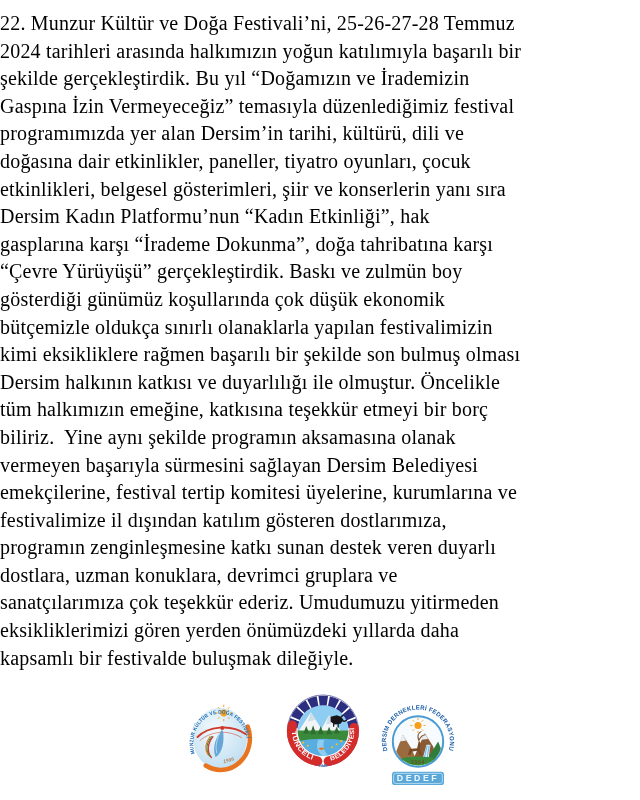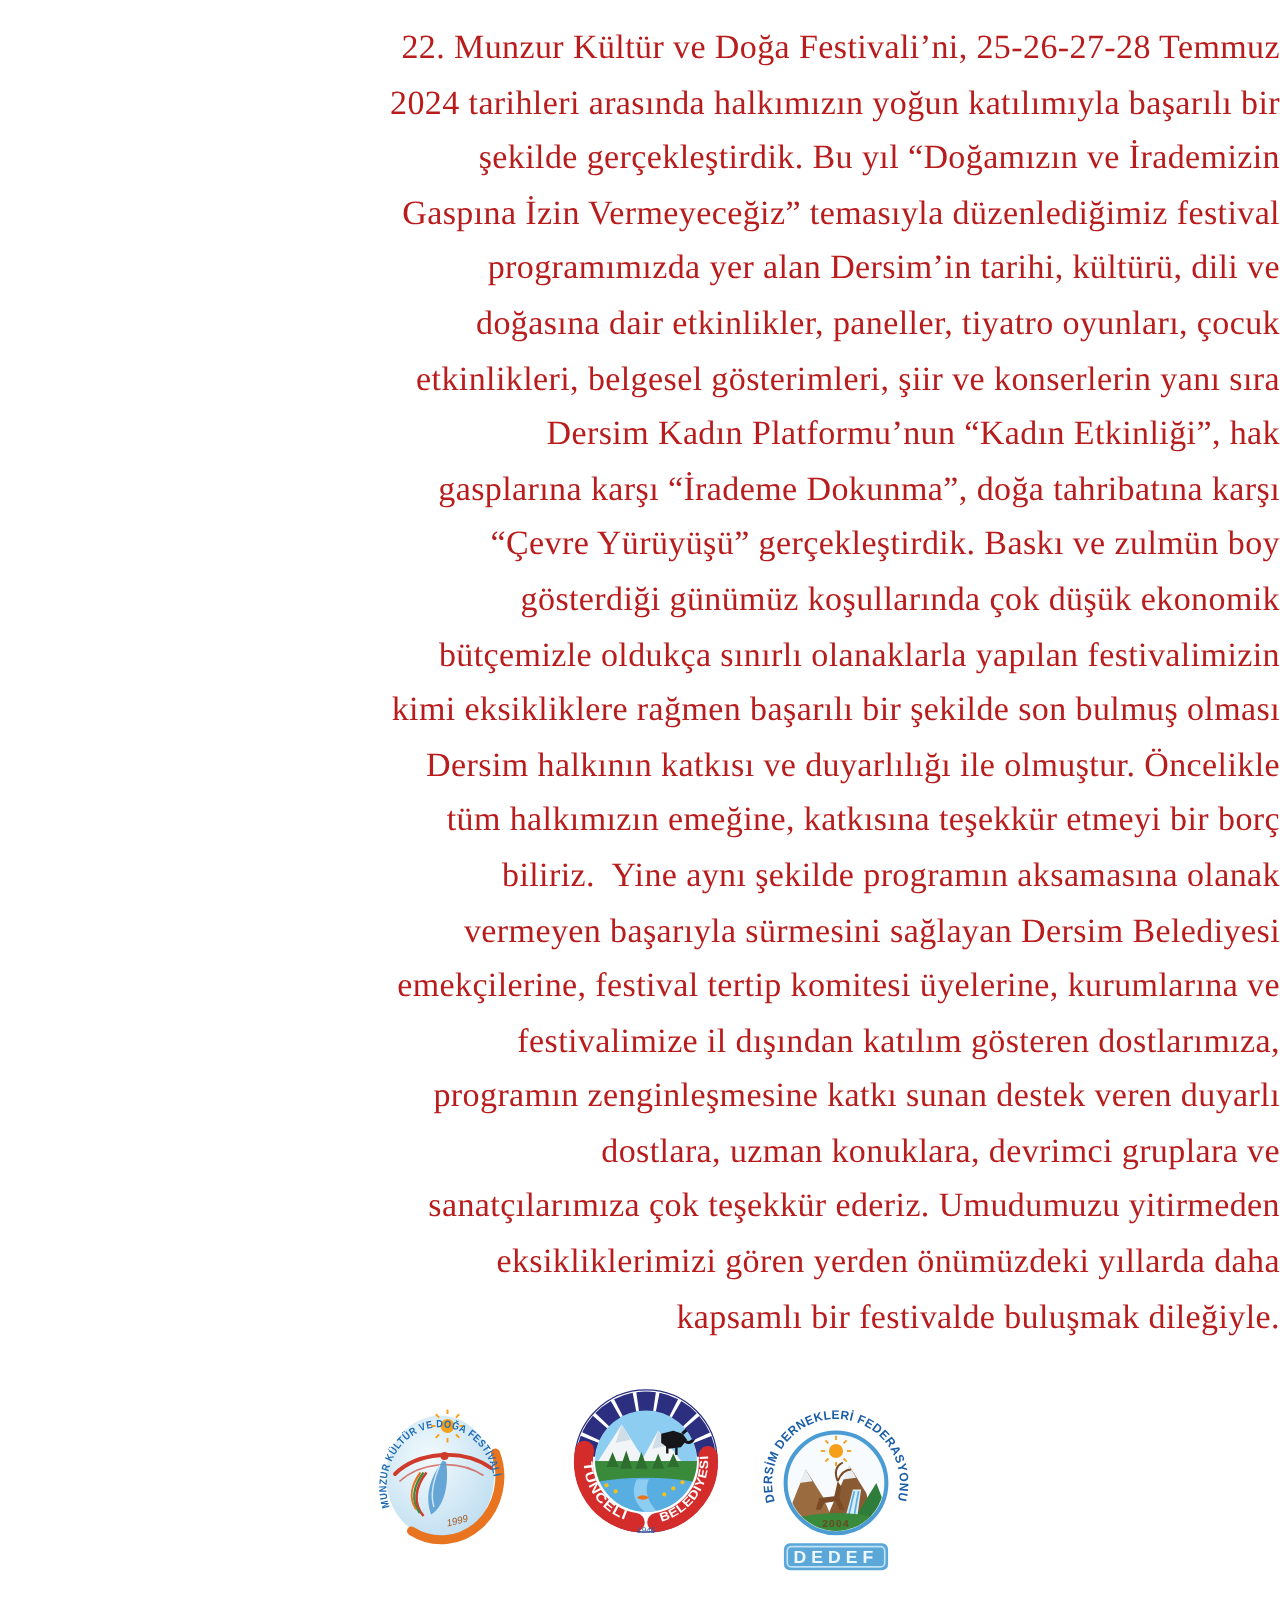--- a/index.html
+++ b/index.html
@@ -1,26 +1,26 @@
 <!DOCTYPE html>
 <html><head>
 <meta charset="utf-8">
 <style>
   html,body{margin:0;padding:0;background:#ffffff;}
   body{width:640px;height:800px;overflow:hidden;font-family:"Liberation Serif",serif;}
   .page{position:relative;width:640px;height:800px;background:#ffffff;}
   .body-text{
     padding-top:10px;
     width:640px;
-    text-align:right;
+    text-align:left;
     white-space:pre;
     font-family:"Liberation Serif",serif;
-    font-size:17px;
+    font-size:20px;
     line-height:27.6px;
-    color:#b91c1c;
+    color:#000000;
     letter-spacing:0.2px;
   }
   .logos-row{
     margin-top:14px;
     display:flex;
     justify-content:center;
     align-items:flex-start;
   }
   .logo{display:block;}
   .logo-munzur{width:78px;margin-top:3px;}

